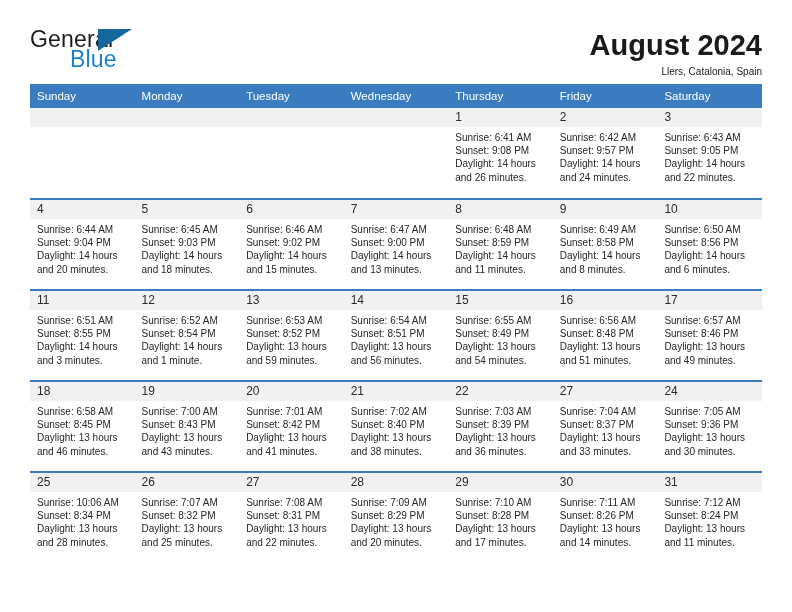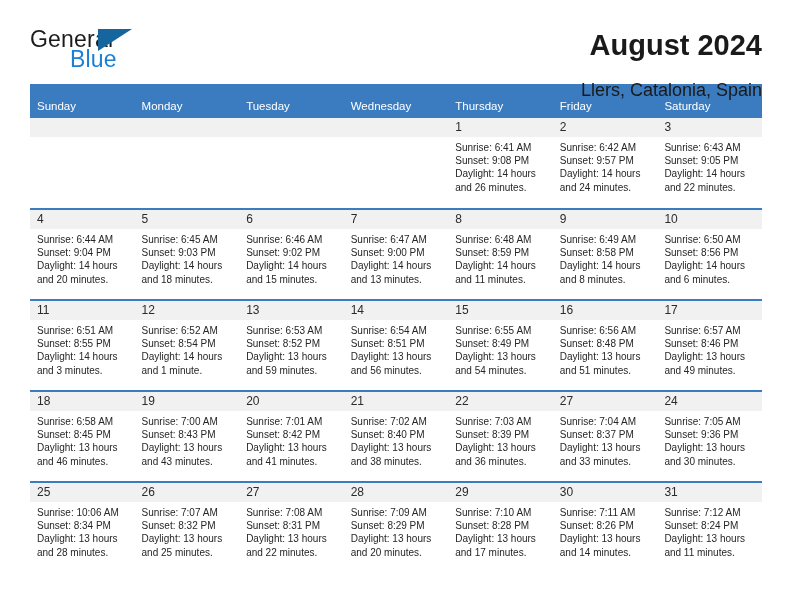--- a/index.html
+++ b/index.html
@@ -71,41 +71,41 @@
     padding-top: 2px;
   }
   .cal-title {
     font-size: 29px;
     font-weight: bold;
     color: #1a1a1a;
     line-height: 1.05;
     white-space: nowrap;
   }
   .cal-sub {
-    margin-top: 21px;
-    font-size: 18px;
+    margin-top: 7px;
+    font-size: 10px;
     color: #1a1a1a;
     line-height: 1.05;
     white-space: nowrap;
   }
 
   
   .calendar {
     margin-top: 14px;
     width: 732px;
     border-collapse: collapse;
     table-layout: fixed;
   }
   .calendar th {
     background: #3b7cc1;
     color: #ffffff;
     font-weight: normal;
     font-size: 11.5px;
     text-align: left;
-    padding: 16px 0 6px 7px;
+    padding: 6px 0 6px 7px;
     height: 21px;
     box-sizing: border-box;
     border: none;
     margin-top: 44px;
   }
   .calendar td {
     vertical-align: top;
     padding: 0;
     border: none;
     border-top: 2px solid #3b7cc1;

